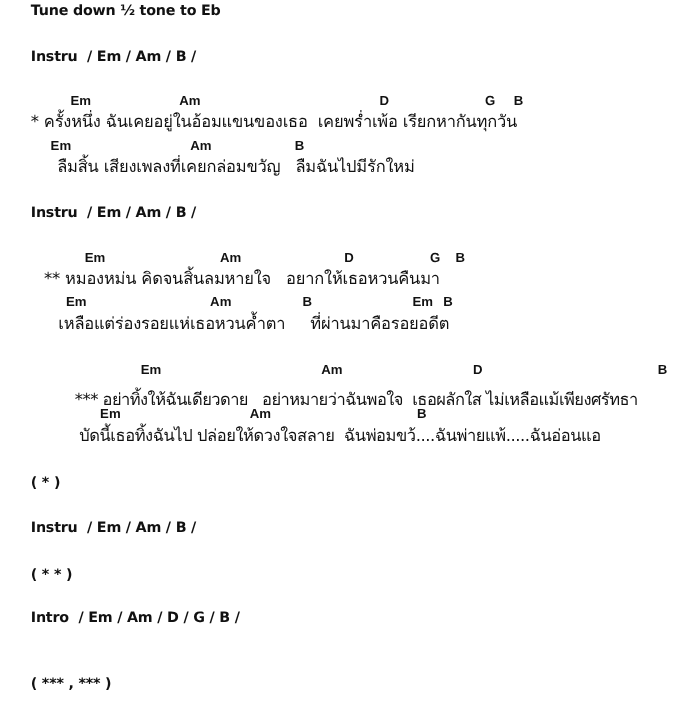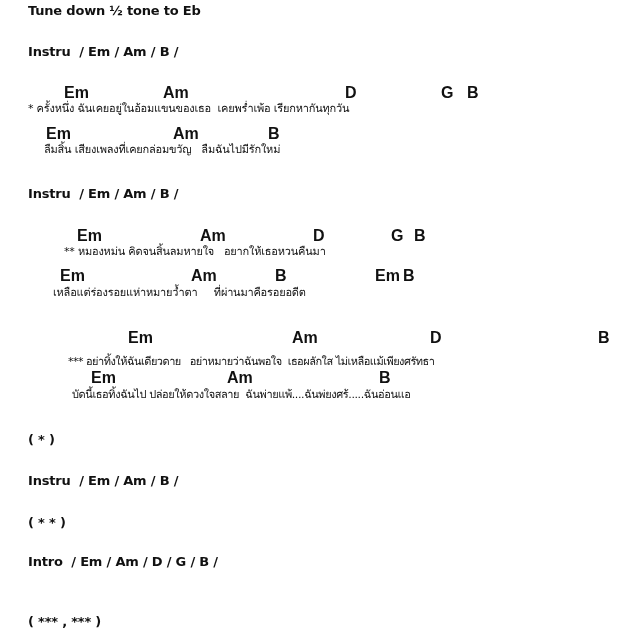--- a/index.html
+++ b/index.html
@@ -29,25 +29,25 @@
     }
     .bold {
       font-family: "DejaVu Sans", sans-serif;
       font-weight: bold;
       font-size: 13px;
       letter-spacing: -0.2px;
     }
     .chord {
       font-family: "Liberation Sans", sans-serif;
       font-weight: bold;
-      font-size: 16px;
+      font-size: 12px;
     }
     .lyric {
       font-family: "DejaVu Sans", sans-serif;
-      font-size: 11px;
+      font-size: 15px;
       letter-spacing: -0.2px;
     }
   </style>
 </head>
 <body>
 
 <div class="sheet">
 
   <div class="ln bold" style="left:28px; top:4px;">Tune down ½ tone to Eb</div>
 
@@ -57,52 +57,52 @@
     <div class="ln chord" style="left:64px; top:85px;">Em</div>
     <div class="ln chord" style="left:163px; top:85px;">Am</div>
     <div class="ln chord" style="left:345px; top:85px;">D</div>
     <div class="ln chord" style="left:441px; top:85px;">G</div>
     <div class="ln chord" style="left:467px; top:85px;">B</div>
     <div class="ln lyric" style="left:28px; top:103px;">* ครั้งหนึ่ง ฉันเคยอยู่ในอ้อมแขนของเธอ  เคยพร่ำเพ้อ เรียกหากันทุกวัน</div>
 
     <div class="ln chord" style="left:46px; top:126px;">Em</div>
     <div class="ln chord" style="left:173px; top:126px;">Am</div>
     <div class="ln chord" style="left:268px; top:126px;">B</div>
-    <div class="ln lyric" style="left:44px; top:144px;">ลืมสิ้น เสียงเพลงที่เคยกล่อมขวัญ   ลืมฉันไปมีรักใหม่</div>
+    <div class="ln lyric" style="left:52px; top:144px;">ลืมสิ้น เสียงเพลงที่เคยกล่อมขวัญ   ลืมฉันไปมีรักใหม่</div>
   </div>
 
   <div class="ln bold" style="left:28px; top:187px;">Instru  / Em / Am / B /</div>
 
   <div>
     <div class="ln chord" style="left:77px; top:228px;">Em</div>
     <div class="ln chord" style="left:200px; top:228px;">Am</div>
     <div class="ln chord" style="left:313px; top:228px;">D</div>
     <div class="ln chord" style="left:391px; top:228px;">G</div>
     <div class="ln chord" style="left:414px; top:228px;">B</div>
-    <div class="ln lyric" style="left:64px; top:246px;">** หมองหม่น คิดจนสิ้นลมหายใจ   อยากให้เธอหวนคืนมา</div>
+    <div class="ln lyric" style="left:40px; top:246px;">** หมองหม่น คิดจนสิ้นลมหายใจ   อยากให้เธอหวนคืนมา</div>
 
     <div class="ln chord" style="left:60px; top:268px;">Em</div>
     <div class="ln chord" style="left:191px; top:268px;">Am</div>
     <div class="ln chord" style="left:275px; top:268px;">B</div>
     <div class="ln chord" style="left:375px; top:268px;">Em</div>
     <div class="ln chord" style="left:403px; top:268px;">B</div>
-    <div class="ln lyric" style="left:53px; top:287px;">เหลือแต่ร่องรอยแห่าหมายว้ำตา     ที่ผ่านมาคือรอยอดีต</div>
+    <div class="ln lyric" style="left:53px; top:287px;">เหลือแต่ร่องรอยแห่เธอหวนค้ำตา     ที่ผ่านมาคือรอยอดีต</div>
   </div>
 
   <div>
     <div class="ln chord" style="left:128px; top:330px;">Em</div>
     <div class="ln chord" style="left:292px; top:330px;">Am</div>
     <div class="ln chord" style="left:430px; top:330px;">D</div>
     <div class="ln chord" style="left:598px; top:330px;">B</div>
     <div class="ln lyric" style="left:68px; top:356px; letter-spacing:-0.5px;">*** อย่าทิ้งให้ฉันเดียวดาย   อย่าหมายว่าฉันพอใจ  เธอผลักใส ไม่เหลือแม้เพียงศรัทธา</div>
 
     <div class="ln chord" style="left:91px; top:370px;">Em</div>
     <div class="ln chord" style="left:227px; top:370px;">Am</div>
     <div class="ln chord" style="left:379px; top:370px;">B</div>
-    <div class="ln lyric" style="left:72px; top:389px; letter-spacing:-0.4px;">บัดนี้เธอทิ้งฉันไป ปล่อยให้ดวงใจสลาย  ฉันพ่ายแพ้....ฉันพ่ยงศร้.....ฉันอ่อนแอ</div>
+    <div class="ln lyric" style="left:72px; top:389px; letter-spacing:-0.4px;">บัดนี้เธอทิ้งฉันไป ปล่อยให้ดวงใจสลาย  ฉันพ่อมขว้....ฉันพ่ายแพ้.....ฉันอ่อนแอ</div>
   </div>
 
   <div class="ln bold" style="left:28px; top:433px;">( * )</div>
 
   <div class="ln bold" style="left:28px; top:474px;">Instru  / Em / Am / B /</div>
 
   <div class="ln bold" style="left:28px; top:516px;">( * * )</div>
 
   <div class="ln bold" style="left:28px; top:555px;">Intro  / Em / Am / D / G / B /</div>
 

